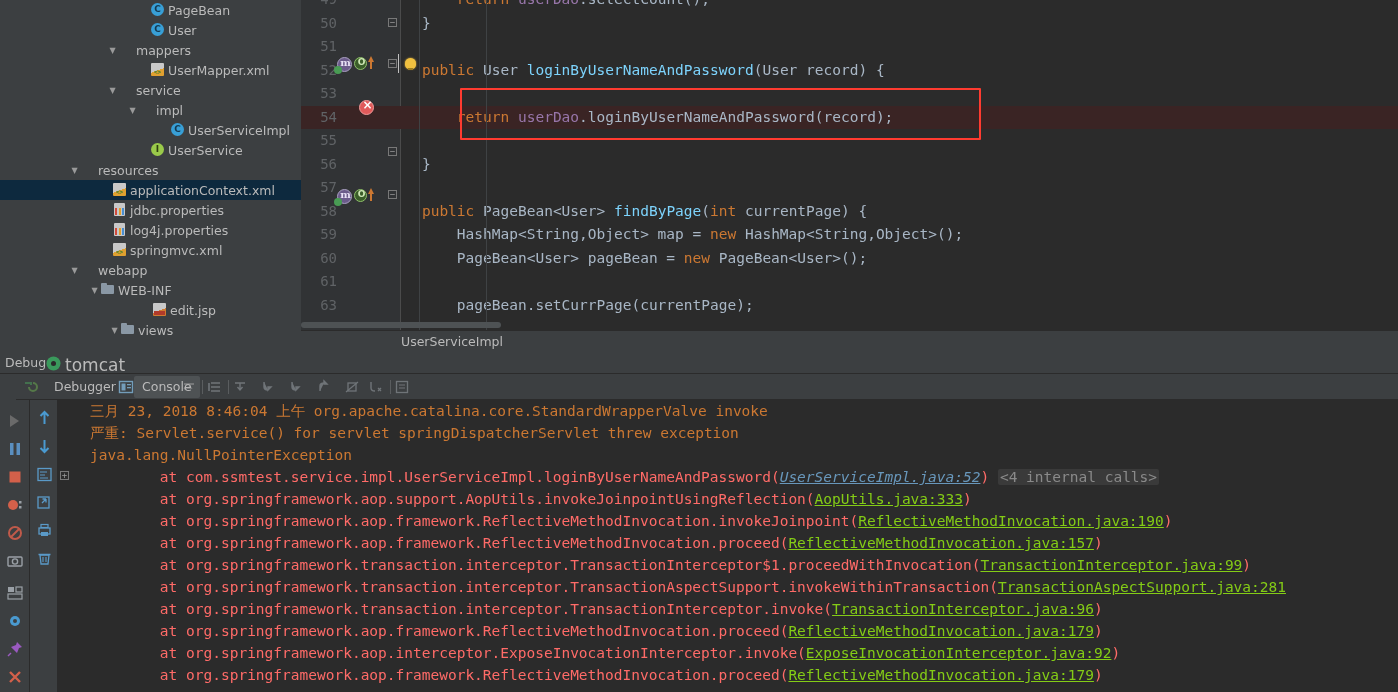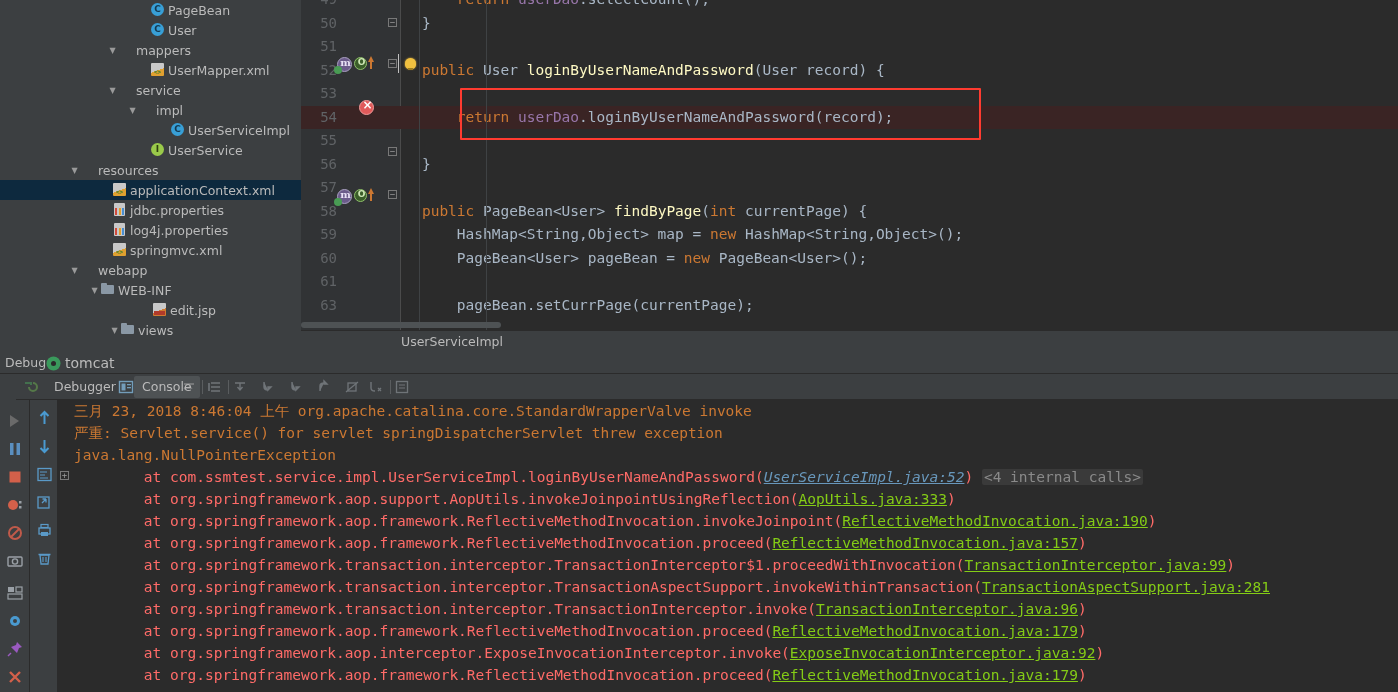--- a/index.html
+++ b/index.html
@@ -117,21 +117,21 @@
     color: #606366;
   }
   .codecol { position: absolute; left: 86px; top: 0; right: 0; }
   .fold-col {
     position: absolute; left: 86px; top: 0; width: 14px; height: 100%;
     background: #313335; border-right: 1px solid #4b4b4b;
   }
 
   
   .kw  { color: #cc7832; }
-  .mth { color: #fef9c3; }
+  .mth { color: #7dd3fc; }
   .fld { color: #9876aa; }
   .cmt { color: #808080; }
 
   
   .err-box {
     position: absolute; border: 2px solid #ff3b30;
     pointer-events: none; border-radius: 1px;
   }
 
   
@@ -223,21 +223,21 @@
     content: ""; position: absolute; left: 1px; top: 1px;
     width: 11px; height: 11px; border-radius: 50%;
     background: #3a9a5c;
     box-shadow: 0 0 0 1.5px #3a9a5c;
   }
   .gear-ic::after {
     content: ""; position: absolute; left: 4px; top: 4px;
     width: 5px; height: 5px; border-radius: 50%; background: #2b2b2b;
   }
   .debug-title .dt-name {
-    position: absolute; left: 65px; top: 3px; font-size: 14px; color: #bbbbbb;
+    position: absolute; left: 65px; top: 3px; font-size: 17px; color: #bbbbbb;
   }
 
   .tabs-row {
     position: absolute; left: 16px; top: 22px; width: 1398px; height: 26px;
     border-bottom: 1px solid #2b2b2b;
   }
   .tab {
     position: absolute; top: 2px; height: 22px; line-height: 22px;
     padding: 0 8px; font-size: 12.5px; color: #bbbbbb; cursor: default;
   }
@@ -261,21 +261,21 @@
   .rail2-ic { position: absolute; left: 5px; width: 17px; height: 17px; }
 
   .console {
     position: absolute; left: 58px; top: 48px; right: 0; height: 292px;
     background: #2b2b2b; overflow: hidden;
     font-family: "DejaVu Sans Mono", monospace;
   }
   .con-line {
     position: relative; height: 22px; line-height: 22px;
     font-size: 14.5px; white-space: pre; color: #cc7832;
-    padding-left: 16px;
+    padding-left: 32px;
   }
   .con-line.stack { color: #ff6b68; }
   .lnk { color: #6897bb; text-decoration: underline; font-style: italic; }
   .lnk-gray { color: #84cc16; text-decoration: underline; }
   .internal {
     color: #8a8a8a; background: #3a3a3a; padding: 0 2px; border-radius: 2px;
   }
   .con-fold {
     position: absolute; left: 2px; top: 5px; width: 9px; height: 9px;
     border: 1px solid #787878; color: #9a9a9a;

